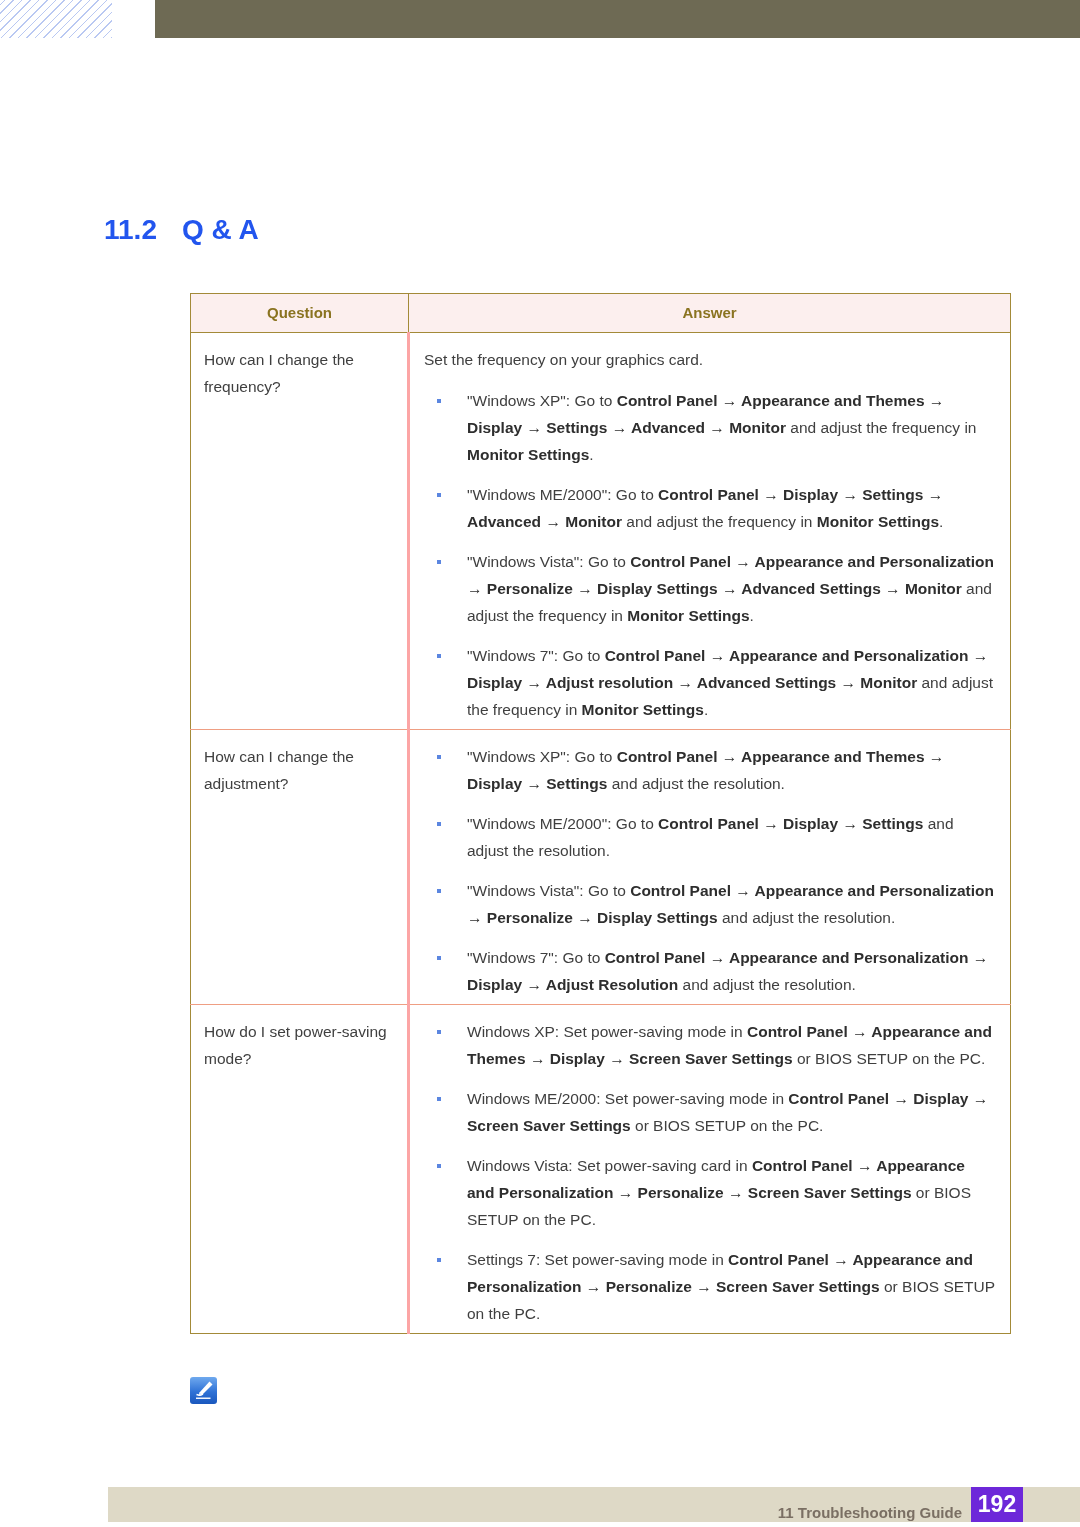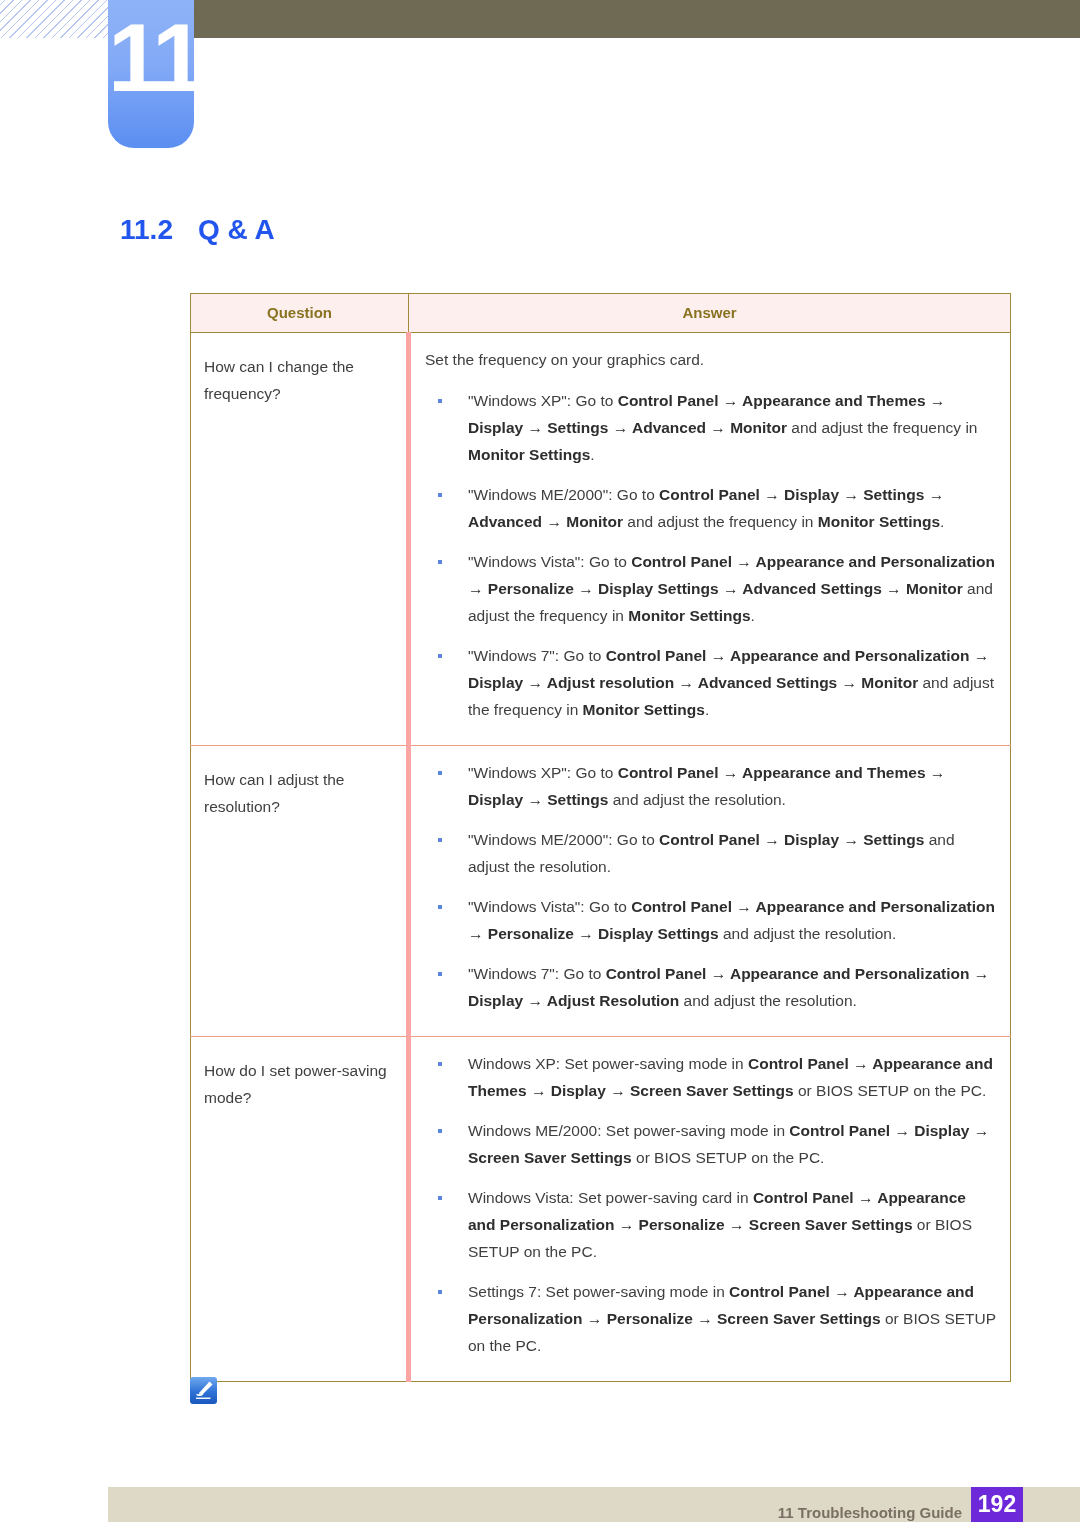--- a/index.html
+++ b/index.html
@@ -72,21 +72,20 @@
   }
 
   
   #section-heading {
     position: absolute;
     left: 104px; top: 214px;
     color: #2255ee;
     font-size: 28px;
     font-weight: bold;
     white-space: nowrap;
-    margin-left: 16px;
   }
   #section-heading .sec-num {
     display: inline-block;
     min-width: 78px;
   }
 
   
   #qa-table {
     position: absolute;
     left: 190px; top: 293px;
@@ -113,25 +112,25 @@
     border-bottom: 1px solid #ef9e83;
     vertical-align: top;
     color: #3f3f3f;
     font-size: 15.5px;
     line-height: 27px;
   }
   #qa-table tbody tr:last-child td {
     border-bottom: 1px solid #a38a38;
   }
   #qa-table td.q-cell {
-    padding: 20px 10px 13px 13px;
-    border-right: 5px solid #fca5a5;
+    padding: 13px 10px 13px 13px;
+    border-right: 3px solid #fca5a5;
   }
   #qa-table td.a-cell {
-    padding: 13px 14px 20px 14px;
+    padding: 13px 14px 4px 14px;
   }
   .intro-line {
     margin: 0 0 14px 0;
   }
   ul.bullets {
     list-style: none;
     margin: 0;
     padding: 0;
   }
   ul.bullets li {
@@ -213,23 +212,20 @@
     font-size: 23px;
     font-weight: bold;
   }
 </style>
 </head>
 <body>
 
 <div id="page-header">
   <div id="hatch-decoration"></div>
   <div id="header-khaki-bar"></div>
-  <div id="chapter-number-block">
-    <div id="chapter-number">11</div>
-  </div>
 </div>
 
 <div id="section-heading">
   <span class="sec-num">11.2</span><span>Q &amp; A</span>
 </div>
 
 <table id="qa-table">
   <colgroup>
     <col class="col-q">
     <col class="col-a">
@@ -247,21 +243,21 @@
           <div class="intro-line">Set the frequency on your graphics card.</div>
           <ul class="bullets">
             <li><span>"Windows XP": Go to </span><span class="b">Control Panel</span><span class="b"> → </span><span class="b">Appearance and Themes</span><span class="b"> → </span><span class="b">Display</span><span class="b"> → </span><span class="b">Settings</span><span class="b"> → </span><span class="b">Advanced</span><span class="b"> → </span><span class="b">Monitor</span><span> and adjust the frequency in </span><span class="b">Monitor Settings</span><span>.</span></li>
             <li><span>"Windows ME/2000": Go to </span><span class="b">Control Panel</span><span class="b"> → </span><span class="b">Display</span><span class="b"> → </span><span class="b">Settings</span><span class="b"> → </span><span class="b">Advanced</span><span class="b"> → </span><span class="b">Monitor</span><span> and adjust the frequency in </span><span class="b">Monitor Settings</span><span>.</span></li>
             <li><span>"Windows Vista": Go to </span><span class="b">Control Panel</span><span class="b"> → </span><span class="b">Appearance and Personalization</span><span class="b"> → </span><span class="b">Personalize</span><span class="b"> → </span><span class="b">Display Settings</span><span class="b"> → </span><span class="b">Advanced Settings</span><span class="b"> → </span><span class="b">Monitor</span><span> and adjust the frequency in </span><span class="b">Monitor Settings</span><span>.</span></li>
             <li><span>"Windows 7": Go to </span><span class="b">Control Panel</span><span class="b"> → </span><span class="b">Appearance and Personalization</span><span class="b"> → </span><span class="b">Display</span><span class="b"> → </span><span class="b">Adjust resolution</span><span class="b"> → </span><span class="b">Advanced Settings</span><span class="b"> → </span><span class="b">Monitor</span><span> and adjust the frequency in </span><span class="b">Monitor Settings</span><span>.</span></li>
           </ul>
         </td>
       </tr>
       <tr>
-        <td class="q-cell">How can I adjust the resolution?</td>
+        <td class="q-cell">How can I change the adjustment?</td>
         <td class="a-cell">
           <ul class="bullets">
             <li><span>"Windows XP": Go to </span><span class="b">Control Panel</span><span class="b"> → </span><span class="b">Appearance and Themes</span><span class="b"> → </span><span class="b">Display</span><span class="b"> → </span><span class="b">Settings</span><span> and adjust the resolution.</span></li>
             <li><span>"Windows ME/2000": Go to </span><span class="b">Control Panel</span><span class="b"> → </span><span class="b">Display</span><span class="b"> → </span><span class="b">Settings</span><span> and adjust the resolution.</span></li>
             <li><span>"Windows Vista": Go to </span><span class="b">Control Panel</span><span class="b"> → </span><span class="b">Appearance and Personalization</span><span class="b"> → </span><span class="b">Personalize</span><span class="b"> → </span><span class="b">Display Settings</span><span> and adjust the resolution.</span></li>
             <li><span>"Windows 7": Go to </span><span class="b">Control Panel</span><span class="b"> → </span><span class="b">Appearance and Personalization</span><span class="b"> → </span><span class="b">Display</span><span class="b"> → </span><span class="b">Adjust Resolution</span><span> and adjust the resolution.</span></li>
           </ul>
         </td>
       </tr>
       <tr>

